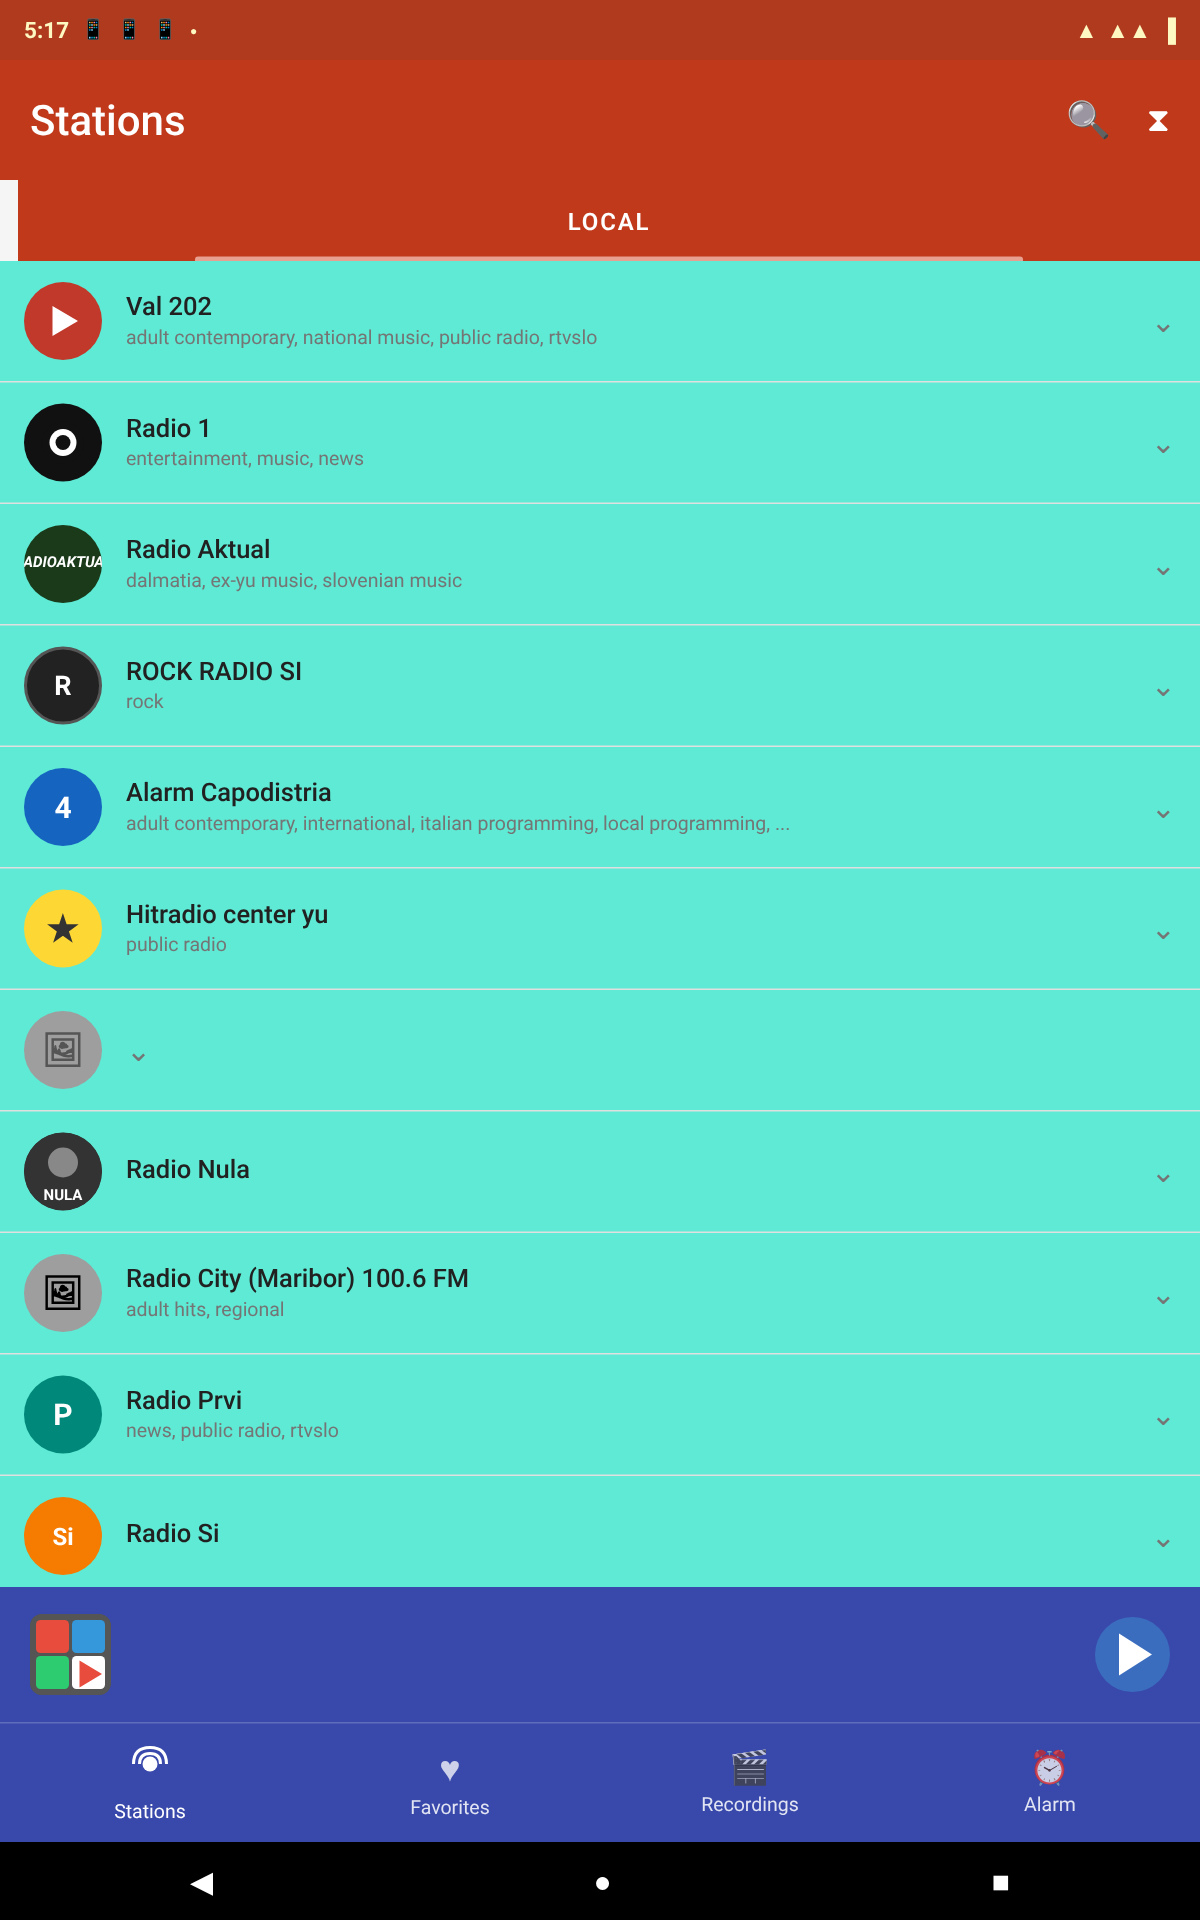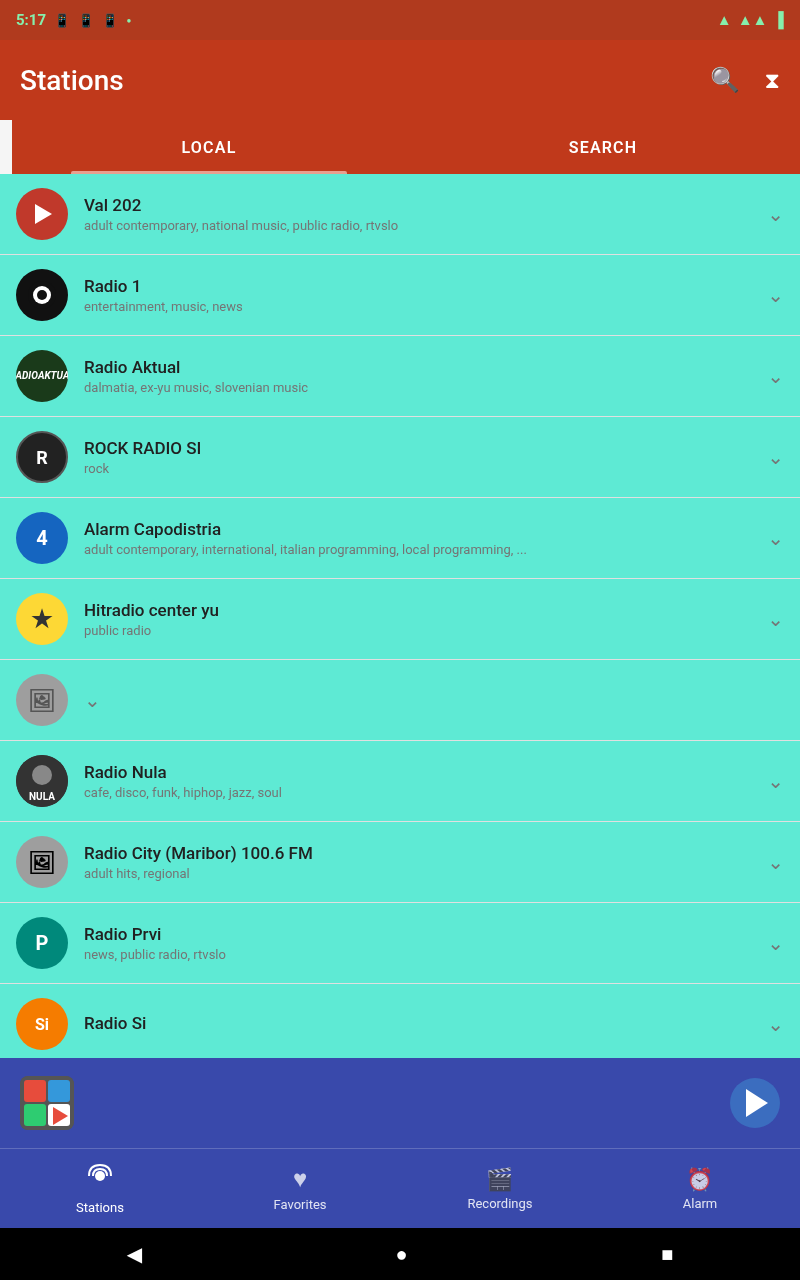--- a/index.html
+++ b/index.html
@@ -14,21 +14,21 @@
     }
 
     
     .status-bar {
       background: #b03a1e;
       height: 40px;
       display: flex;
       align-items: center;
       justify-content: space-between;
       padding: 0 16px;
-      color: #86efac;
+      color: #fef9c3;
       font-size: 15px;
       font-weight: bold;
       flex-shrink: 0;
     }
     .status-left { display: flex; align-items: center; gap: 8px; }
     .status-right { display: flex; align-items: center; gap: 6px; }
 
     
     .app-bar {
       background: #c0391b;
@@ -231,23 +231,20 @@
   <div class="app-bar-icons">
     <span class="app-bar-icon">🔍</span>
     <span class="app-bar-icon" style="font-size:22px;">⧗</span>
   </div>
 </div>
 
 <div class="tabs">
   <div class="tab active">
     <span>LOCAL</span>
   </div>
-  <div class="tab">
-    <span>SEARCH</span>
-  </div>
 </div>
 
 <div class="station-list">
 
   <div class="station-item">
     <div class="station-logo logo-val202">
       <svg width="30" height="30" viewBox="0 0 30 30">
           <polygon points="8,5 25,15 8,25" fill="white"></polygon>
         </svg>
     </div>
@@ -328,21 +325,20 @@
   <div class="station-item">
     <div class="station-logo logo-nula" style="color:white; font-size:14px; overflow:hidden;">
       <svg width="52" height="52" viewBox="0 0 52 52">
         <circle cx="26" cy="26" r="26" fill="#333"></circle>
         <circle cx="26" cy="20" r="10" fill="#888"></circle>
         <text x="26" y="45" text-anchor="middle" fill="white" font-size="10">NULA</text>
       </svg>
     </div>
     <div class="station-info">
       <div class="station-name">Radio Nula</div>
-      <div class="station-tags">cafe, disco, funk, hiphop, jazz, soul</div>
     </div>
     <span class="chevron-icon">⌄</span>
   </div>
 
   <div class="station-item">
     <div class="station-logo logo-city" style="font-size:22px;">
       🖼
     </div>
     <div class="station-info">
       <div class="station-name">Radio City (Maribor) 100.6 FM</div>

